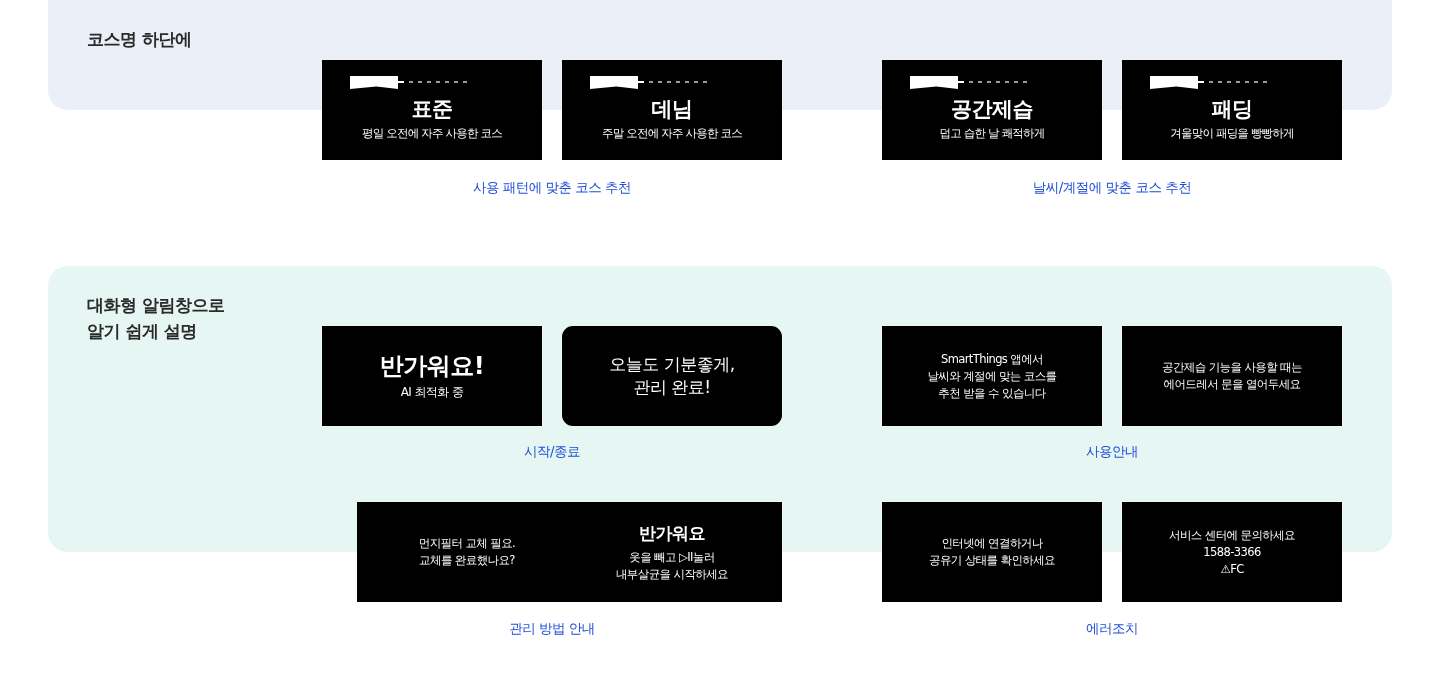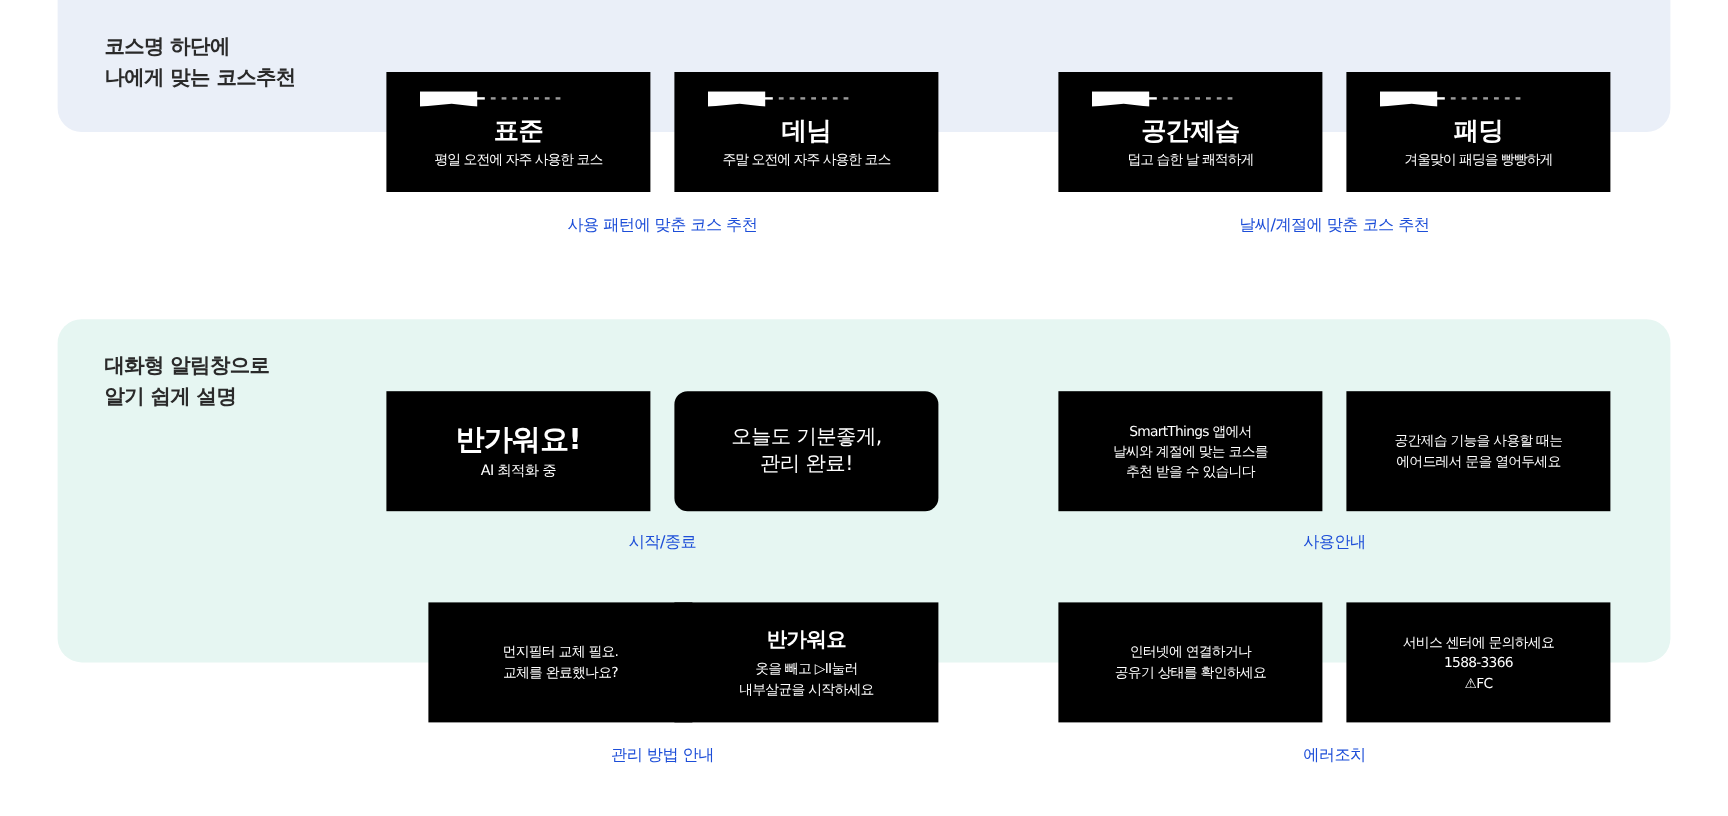--- a/index.html
+++ b/index.html
@@ -48,21 +48,20 @@
     position: absolute; font-size: 13.5px; color: #1d4ed8; letter-spacing: -0.5px;
     text-align: center; width: 460px;
   }
 </style>
 </head>
 <body>
 
 <div class="panel panel-top"></div>
 <div class="section-title" style="top:26px;">
   <span>코스명 하단에</span>
-  <span>나에게 맞는 코스추천</span>
 </div>
 
 <div class="card course-card" style="left:322px; top:60px;">
   <div class="ai-badge">AI</div>
   <div class="dots">
       <i class="active"></i>
       <i></i>
       <i></i>
       <i></i>
       <i></i>

